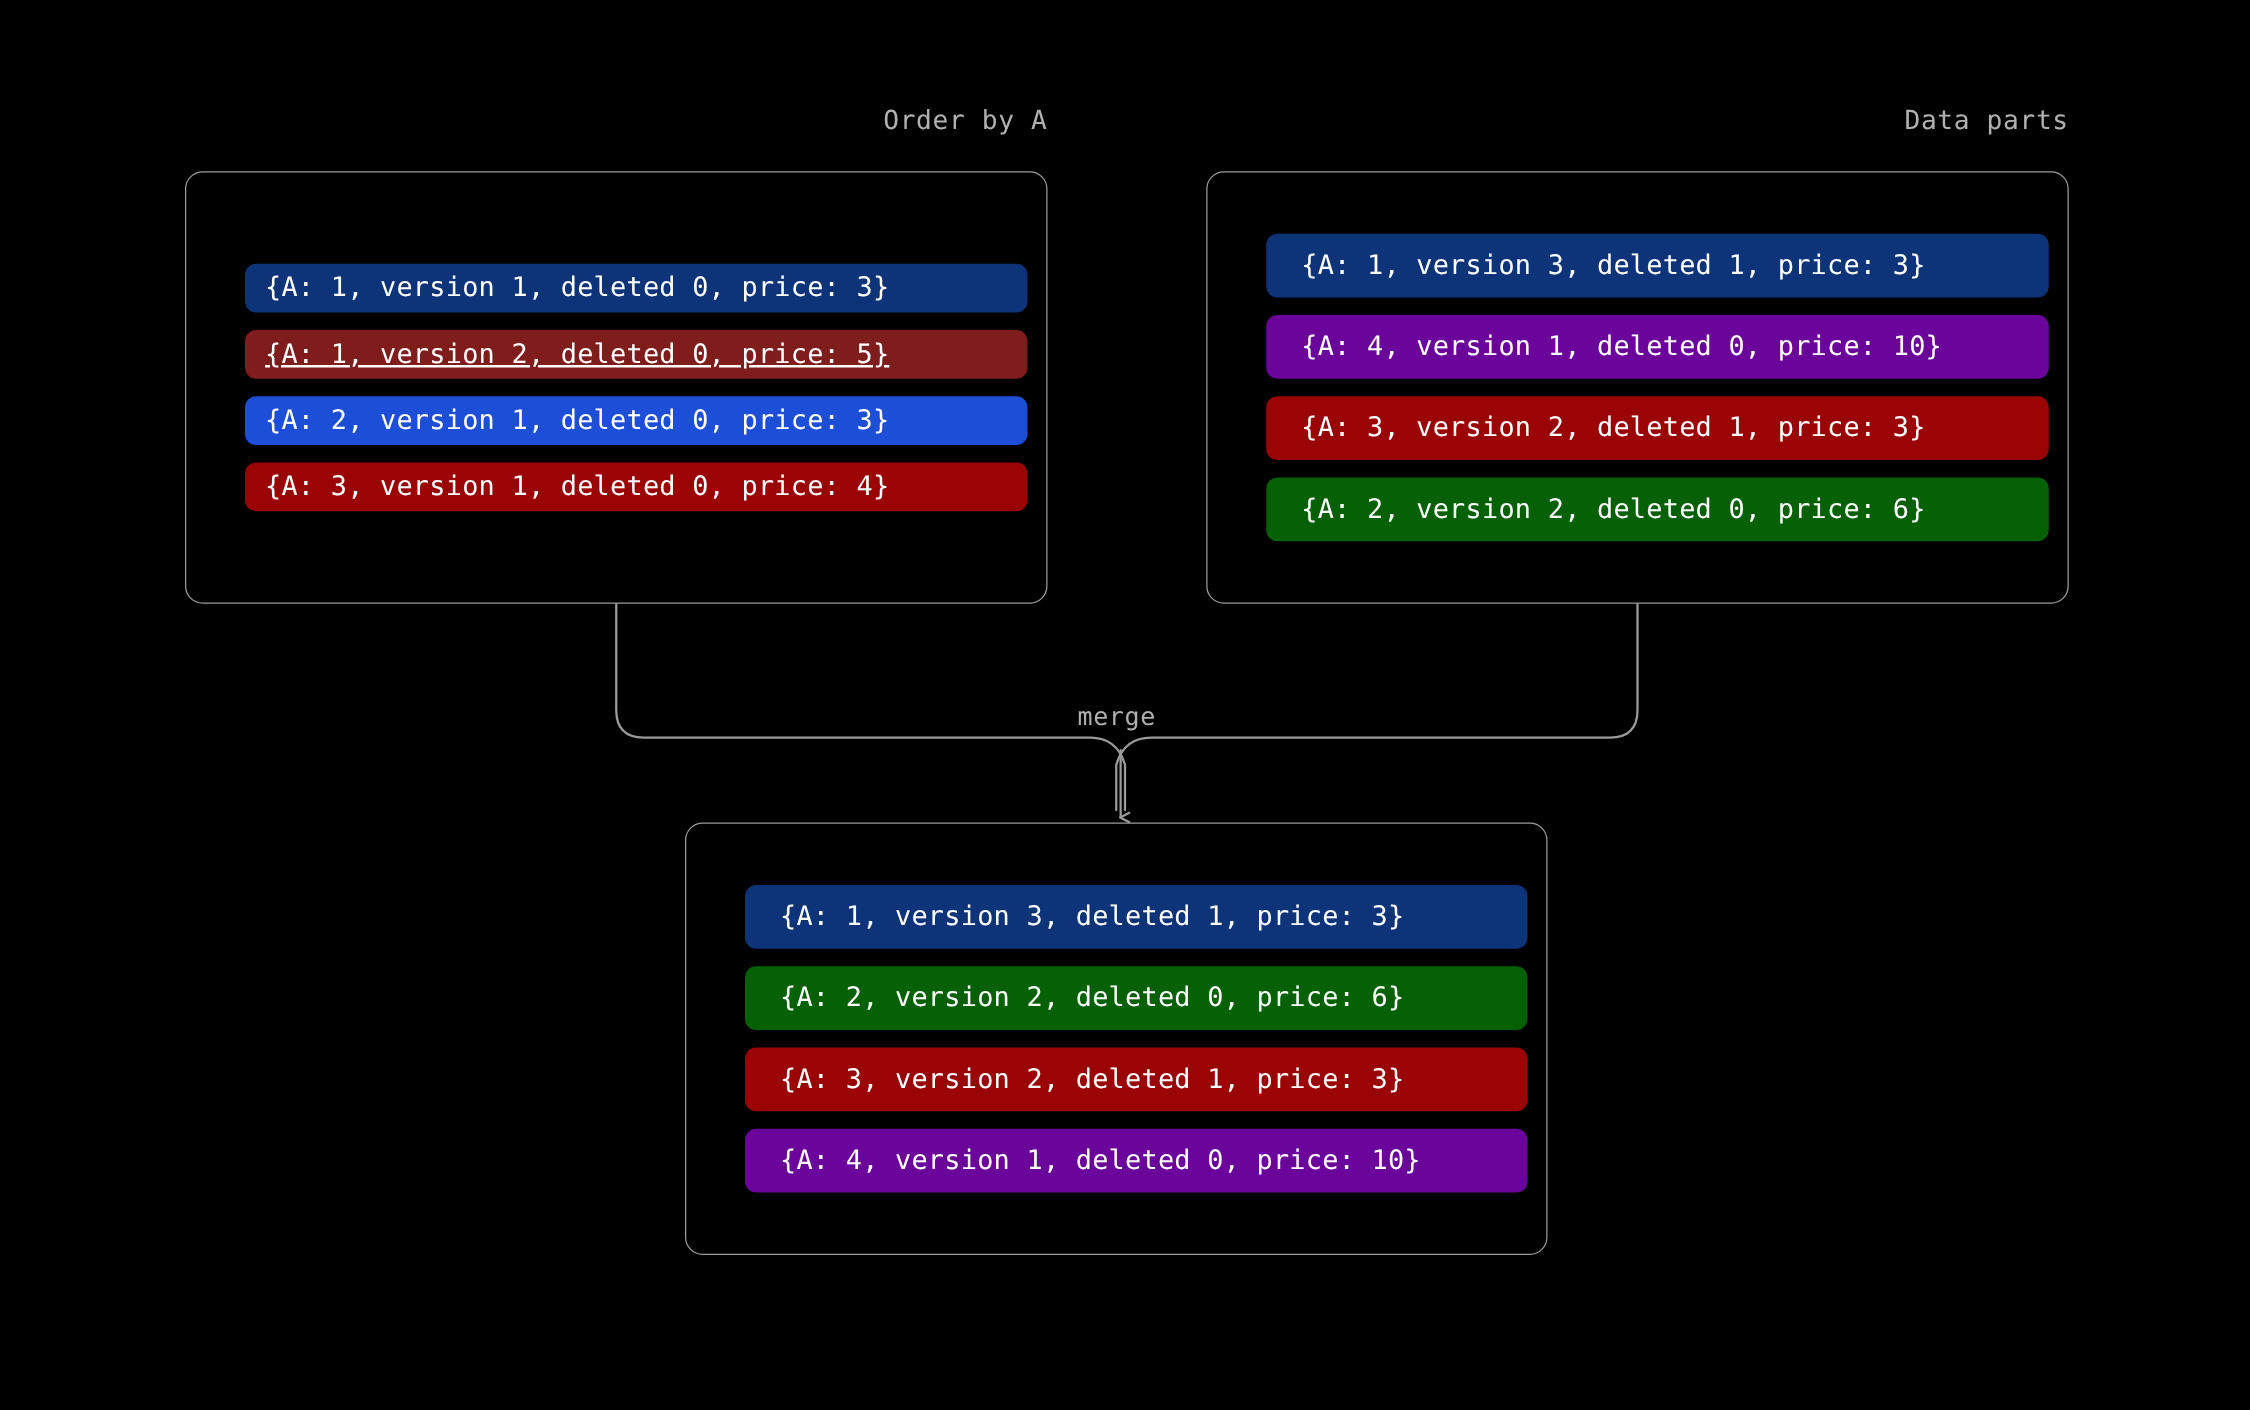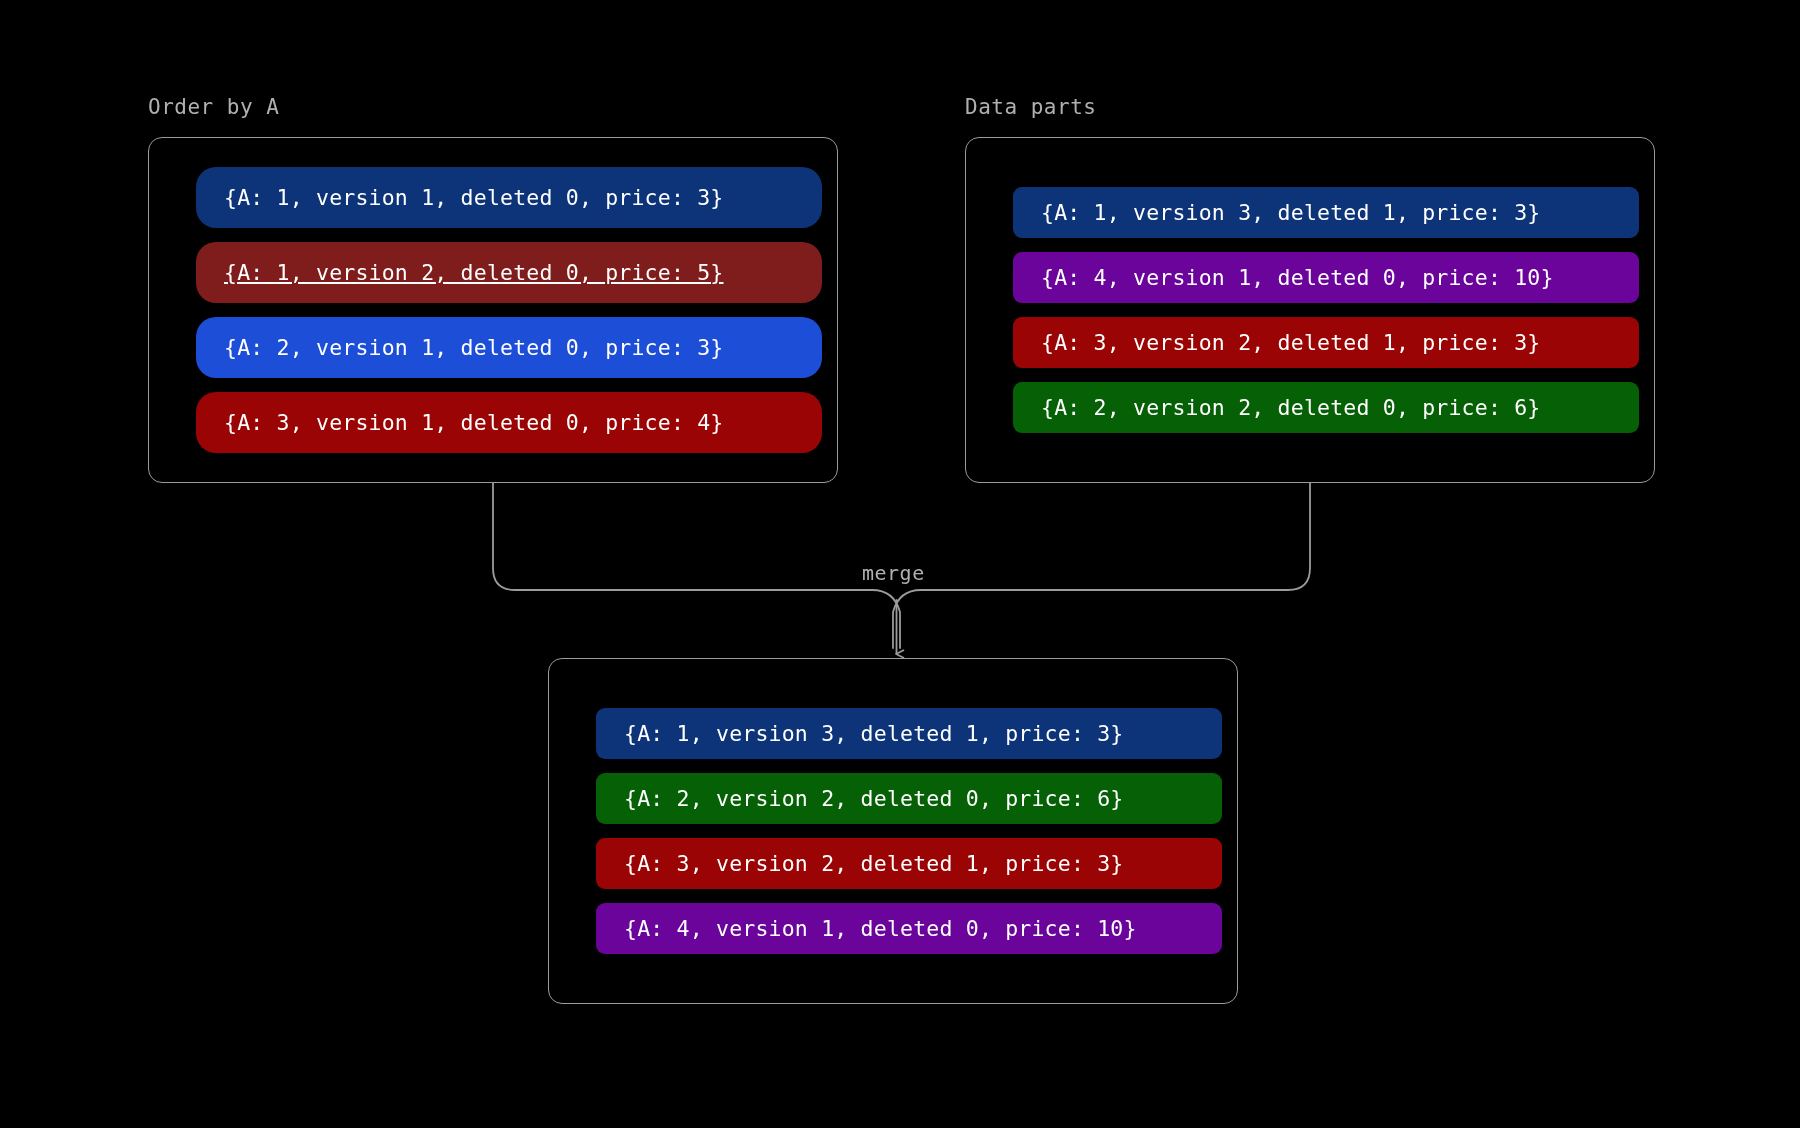--- a/index.html
+++ b/index.html
@@ -27,22 +27,21 @@
     height: 1128px;
     pointer-events: none;
   }
   .panel-title {
     position: absolute;
     color: #b0b0b0;
     font-family: "DejaVu Sans Mono", "Liberation Mono", monospace;
     font-size: 21px;
     letter-spacing: 0.5px;
     white-space: nowrap;
-    text-align: left;
-    margin-top: 11px;
+    text-align: right;
   }
   .panel {
     position: absolute;
     box-sizing: border-box;
     border: 1.6px solid #9b9b9b;
     border-radius: 14px;
     background: #000000;
     display: flex;
     flex-direction: column;
     justify-content: center;
@@ -71,23 +70,22 @@
   
   #panel-order {
     left: 148px;
     top: 137px;
     width: 690px;
     height: 346px;
   }
   #panel-order .rows { padding-left: 32px; }
   #panel-order .row-pill {
     width: 626px;
-    height: 61px;
-    padding-left: 28px;
-    border-radius: 20px;
+    height: 39px;
+    padding-left: 16px;
   }
   
   #panel-parts {
     left: 965px;
     top: 137px;
     width: 690px;
     height: 346px;
   }
   #panel-parts .rows { padding-left: 32px; }
   #panel-parts .row-pill {

